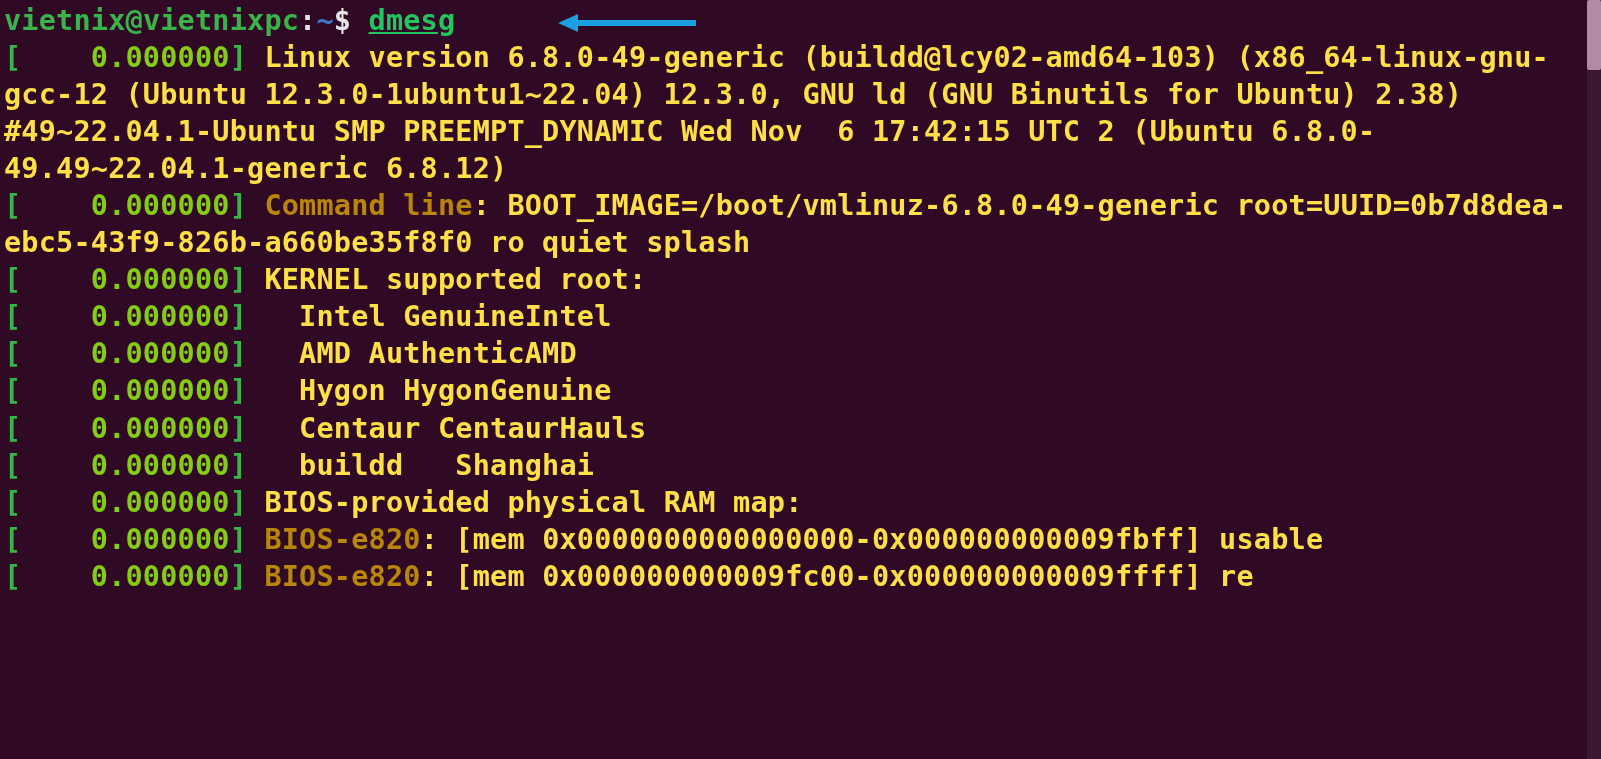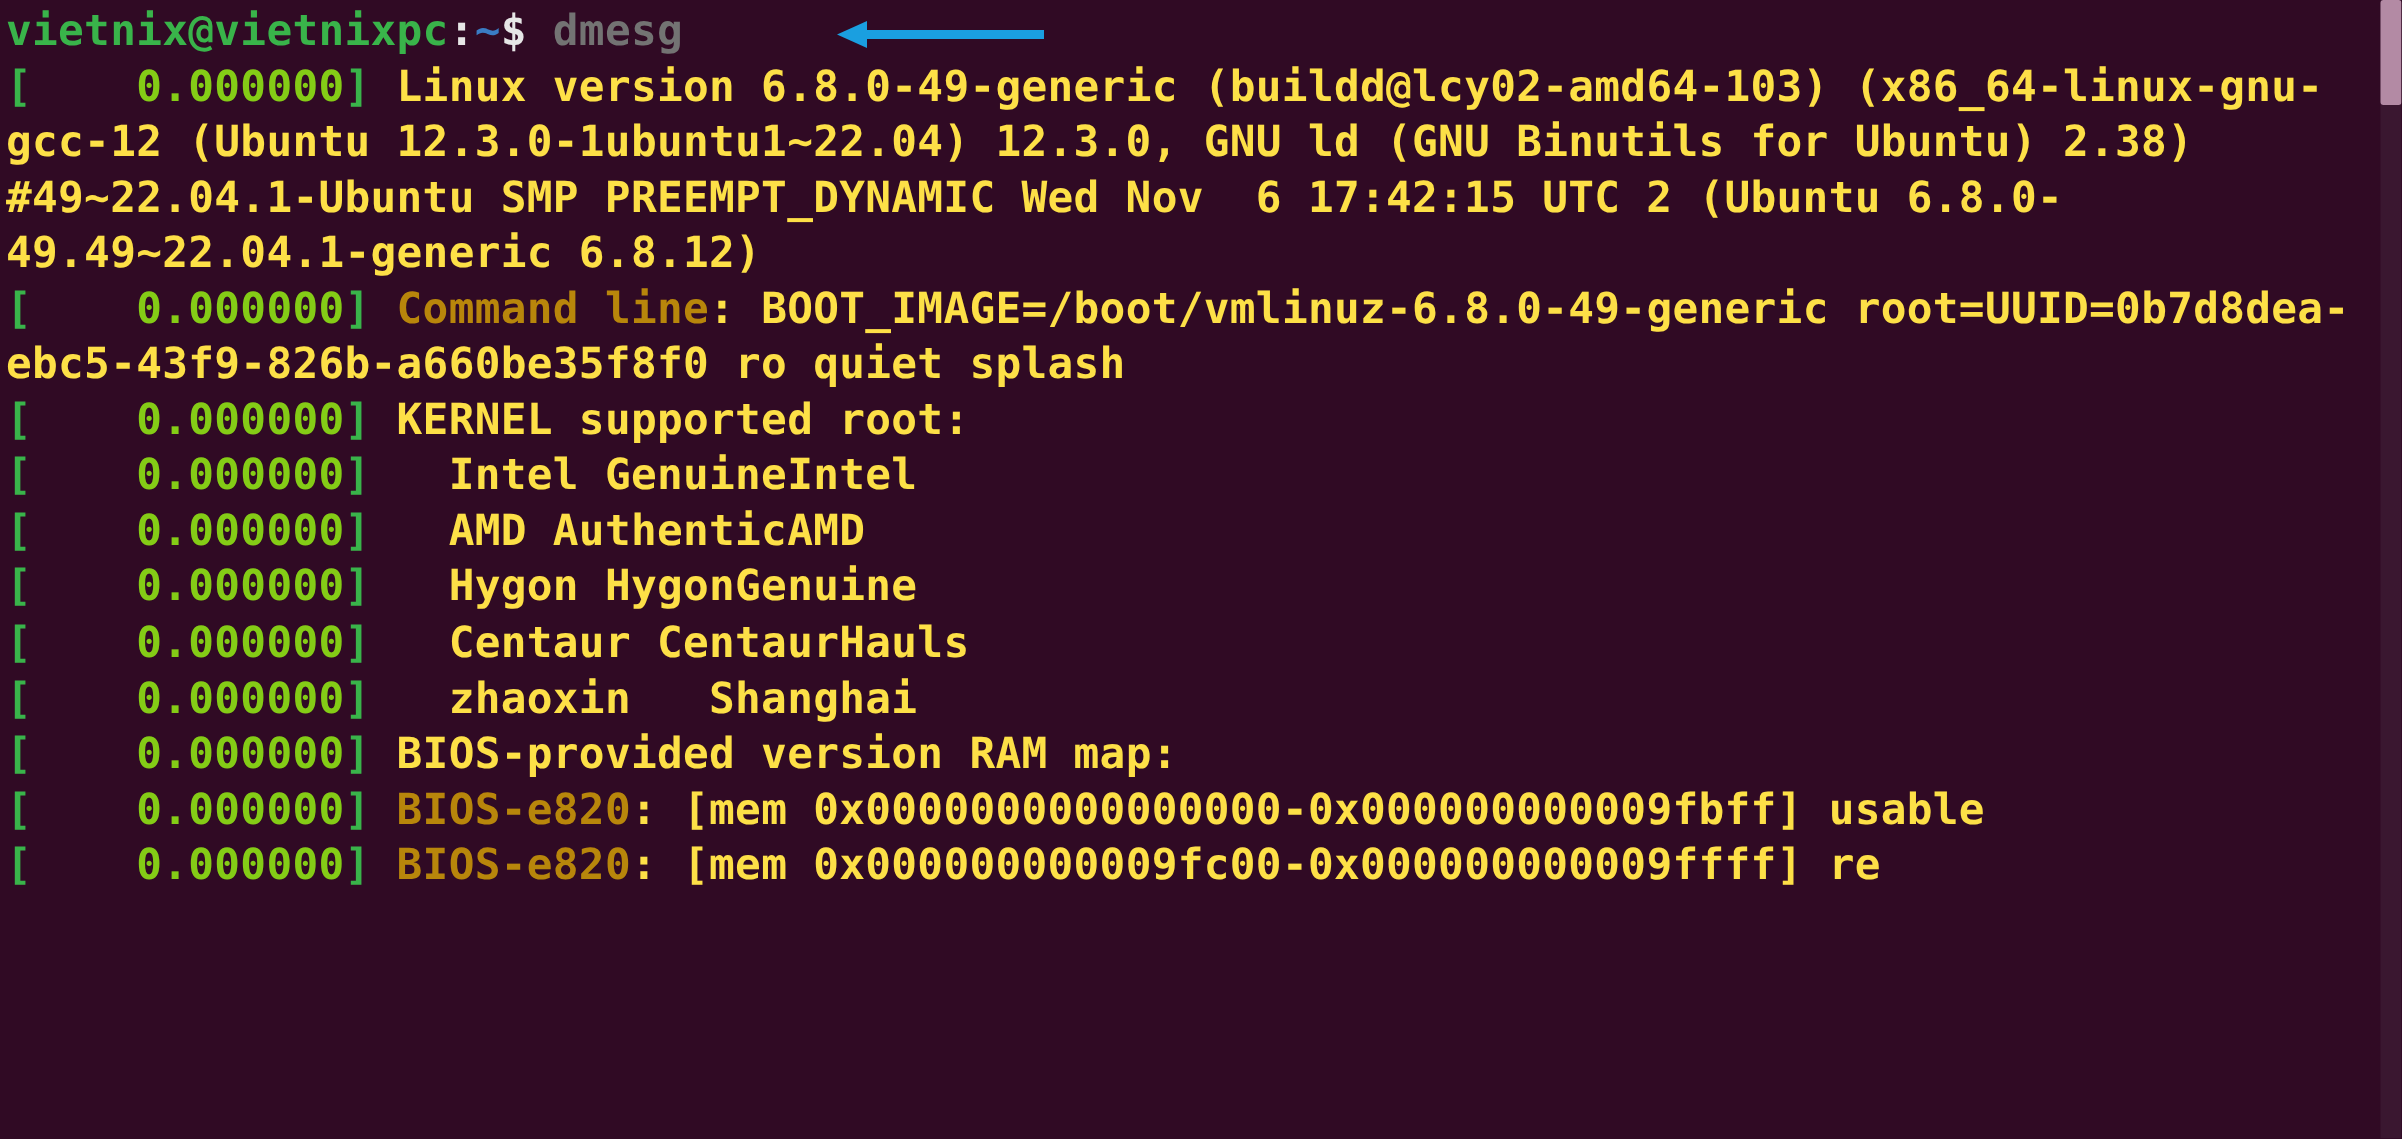--- a/index.html
+++ b/index.html
@@ -20,21 +20,21 @@
   .terminal {
     white-space: pre-wrap;
     word-wrap: break-word;
     width: 1570px;
   }
   .prompt-user { color: #39b44a; font-weight: 700; }
   .prompt-host { color: #39b44a; font-weight: 700; }
   .prompt-colon { color: #e6e6e6; font-weight: 700; }
   .prompt-path { color: #3a7cc4; font-weight: 700; }
   .prompt-dollar { color: #e6e6e6; font-weight: 700; }
-  .cmd { color: #737373; }
+  .cmd { color: #22c55e; text-decoration: underline; }
   .timestamp-bracket { color: #39b44a; }
   .timestamp-val { color: #84cc16; }
   .output-text { color: #fde047; }
   .label { color: #b8860b; }
   .arrow {
     position: absolute;
     top: 14px;
     left: 558px;
     width: 140px;
     height: 14px;
@@ -63,22 +63,22 @@
 <body>
 
 <div class="terminal" id="term"><span><span class="prompt-user">vietnix</span><span class="prompt-user">@</span><span class="prompt-host">vietnixpc</span><span class="prompt-colon">:</span><span class="prompt-path">~</span><span class="prompt-dollar">$ </span></span><span class="cmd">dmesg</span>
 <span><span class="timestamp-bracket">[</span><span class="timestamp-val">    0.000000</span><span class="timestamp-bracket">]</span><span class="output-text"> Linux version 6.8.0-49-generic (buildd@lcy02-amd64-103) (x86_64-linux-gnu-gcc-12 (Ubuntu 12.3.0-1ubuntu1~22.04) 12.3.0, GNU ld (GNU Binutils for Ubuntu) 2.38) #49~22.04.1-Ubuntu SMP PREEMPT_DYNAMIC Wed Nov  6 17:42:15 UTC 2 (Ubuntu 6.8.0-49.49~22.04.1-generic 6.8.12)</span></span>
 <span><span class="timestamp-bracket">[</span><span class="timestamp-val">    0.000000</span><span class="timestamp-bracket">]</span><span class="label"> Command line</span><span class="output-text">: BOOT_IMAGE=/boot/vmlinuz-6.8.0-49-generic root=UUID=0b7d8dea-ebc5-43f9-826b-a660be35f8f0 ro quiet splash</span></span>
 <span><span class="timestamp-bracket">[</span><span class="timestamp-val">    0.000000</span><span class="timestamp-bracket">]</span><span class="output-text"> KERNEL supported root:</span></span>
 <span><span class="timestamp-bracket">[</span><span class="timestamp-val">    0.000000</span><span class="timestamp-bracket">]</span><span class="output-text">   Intel GenuineIntel</span></span>
 <span><span class="timestamp-bracket">[</span><span class="timestamp-val">    0.000000</span><span class="timestamp-bracket">]</span><span class="output-text">   AMD AuthenticAMD</span></span>
 <span><span class="timestamp-bracket">[</span><span class="timestamp-val">    0.000000</span><span class="timestamp-bracket">]</span><span class="output-text">   Hygon HygonGenuine</span></span>
 <span><span class="timestamp-bracket">[</span><span class="timestamp-val">    0.000000</span><span class="timestamp-bracket">]</span><span class="output-text">   Centaur CentaurHauls</span></span>
-<span><span class="timestamp-bracket">[</span><span class="timestamp-val">    0.000000</span><span class="timestamp-bracket">]</span><span class="output-text">   zhaoxin   Shanghai</span></span>
-<span><span class="timestamp-bracket">[</span><span class="timestamp-val">    0.000000</span><span class="timestamp-bracket">]</span><span class="output-text"> BIOS-provided version RAM map:</span></span>
+<span><span class="timestamp-bracket">[</span><span class="timestamp-val">    0.000000</span><span class="timestamp-bracket">]</span><span class="output-text">   buildd   Shanghai</span></span>
+<span><span class="timestamp-bracket">[</span><span class="timestamp-val">    0.000000</span><span class="timestamp-bracket">]</span><span class="output-text"> BIOS-provided physical RAM map:</span></span>
 <span><span class="timestamp-bracket">[</span><span class="timestamp-val">    0.000000</span><span class="timestamp-bracket">]</span><span class="label"> BIOS-e820</span><span class="output-text">: [mem 0x0000000000000000-0x000000000009fbff] usable</span></span>
 <span><span class="timestamp-bracket">[</span><span class="timestamp-val">    0.000000</span><span class="timestamp-bracket">]</span><span class="label"> BIOS-e820</span><span class="output-text">: [mem 0x000000000009fc00-0x000000000009ffff] re</span></span></div>
 
 <div class="arrow">
   <svg width="140" height="18" viewBox="0 0 140 18">
     <line x1="138" y1="9" x2="14" y2="9" stroke="#1a9fe0" stroke-width="6"></line>
     <polygon points="0,9 20,0 20,18" fill="#1a9fe0"></polygon>
   </svg>
 </div>
 

